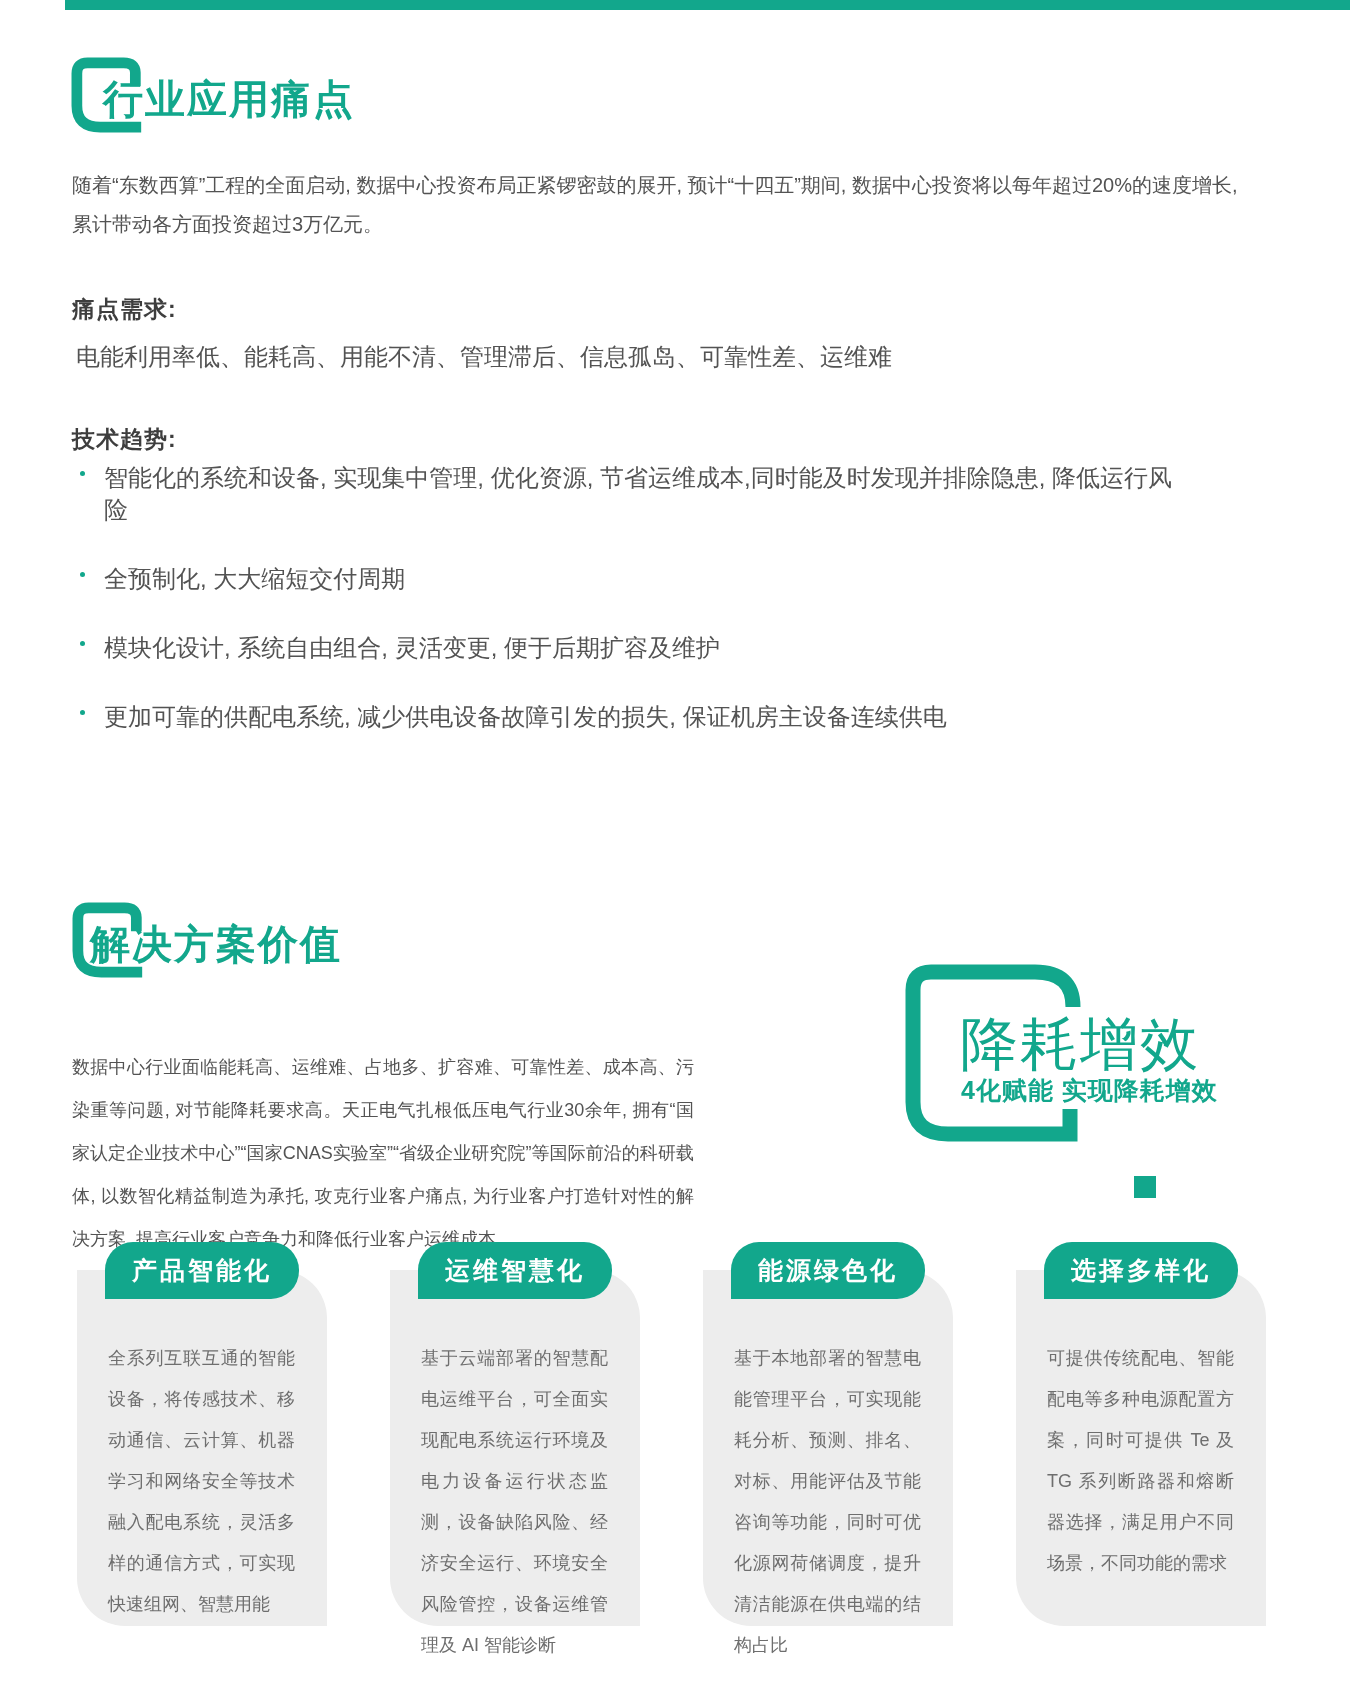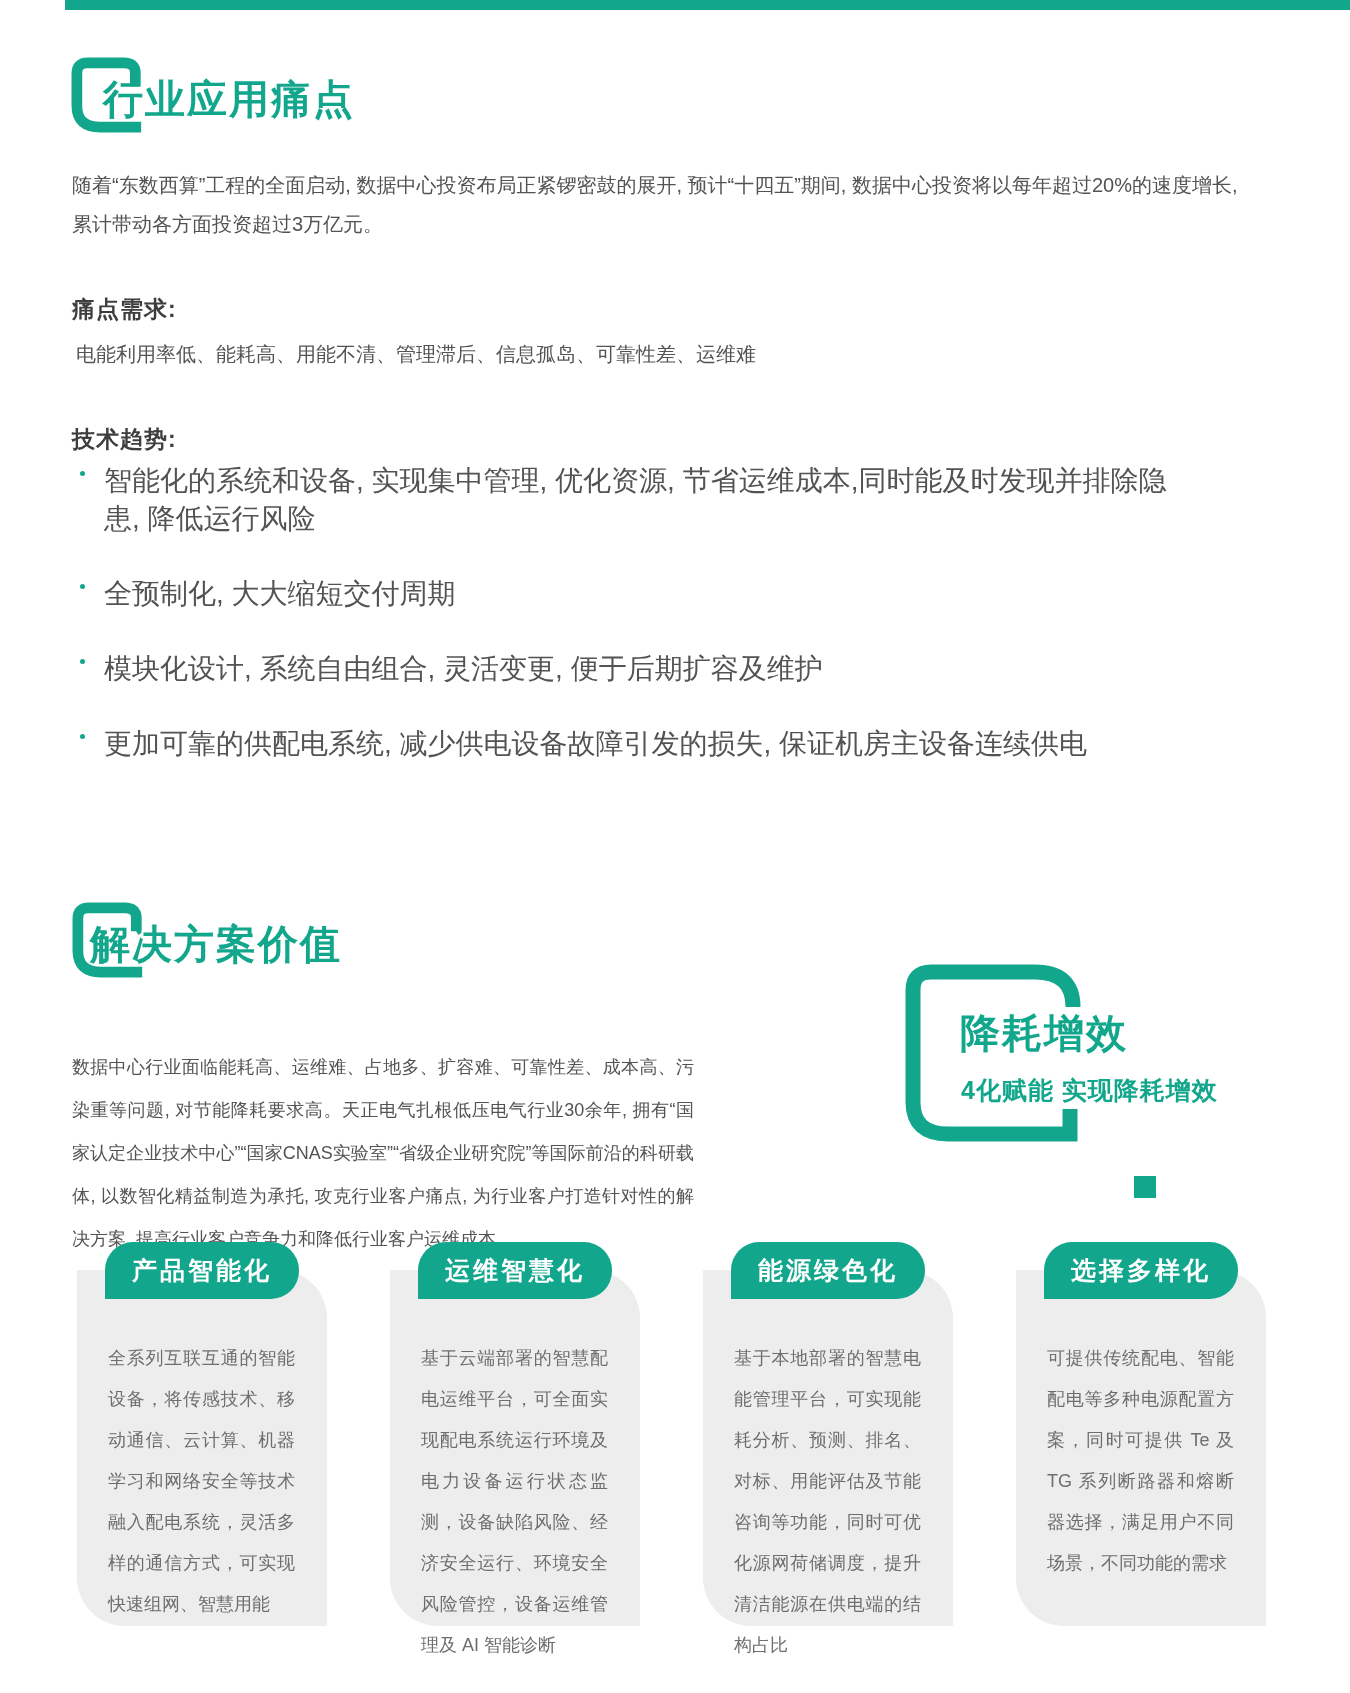--- a/index.html
+++ b/index.html
@@ -9,32 +9,32 @@
   .page { position:relative; width:1350px; height:1693px; background:#fff; overflow:hidden; }
 
   .topbar { position:absolute; left:65px; top:0; width:1285px; height:10px; background:var(--accent); }
 
   .bracket-icon { position:absolute; }
   .section-title { position:absolute; font-size:40px; font-weight:bold; color:var(--accent); letter-spacing:2px;font-family:Liberation Mono, monospace; }
 
   .intro { position:absolute; left:72px; top:166px; width:1175px; font-size:20px; line-height:39px; color:var(--body-text); }
 
   .sub-head { position:absolute; font-size:23px; font-weight:bold; color:var(--head-text); letter-spacing:1px; }
-  .plain-line { position:absolute; font-size:20px; color:var(--body-text); }
+  .plain-line { position:absolute; font-size:24px; color:var(--body-text); }
 
   .trend-list { position:absolute; left:78px; top:462px; list-style:none; width:1100px; }
-  .trend-list li { position:relative; padding-left:26px; font-size:28px; color:var(--body-text); margin-bottom:37px; }
+  .trend-list li { position:relative; padding-left:26px; font-size:24px; color:var(--body-text); margin-bottom:37px; }
   .trend-list li::before { content:""; position:absolute; left:2px; top:9px; width:5px; height:5px; border-radius:50%; background:var(--accent); }
 
   .value-para { position:absolute; left:72px; top:1046px; width:622px; font-size:18px; line-height:43px; color:var(--body-text); text-align:justify; }
 
   .callout { position:absolute; left:903px; top:962px; width:340px; height:250px; }
   .callout-bracket { position:absolute; left:0; top:0; }
   .callout-square { position:absolute; left:231px; top:214px; width:22px; height:22px; background:var(--accent); }
-  .callout-headline { position:absolute; left:57px; top:44px; font-size:40px; font-weight:bold; color:var(--accent); letter-spacing:2px; }
+  .callout-headline { position:absolute; left:57px; top:44px; font-size:58px; font-weight:normal; color:var(--accent); letter-spacing:2px; }
   .callout-subline { position:absolute; left:58px; top:112px; font-size:25px; font-weight:bold; color:var(--accent); letter-spacing:1px; }
 
   .card { position:absolute; top:1242px; width:250px; height:384px; }
   .card-body { position:absolute; left:0; top:28px; width:250px; height:356px; background:var(--card-bg); border-radius:0 48px 0 48px; padding:68px 32px 0 31px; font-size:18px; line-height:41px; color:var(--card-text); text-align:justify; }
   .card-pill { position:absolute; left:28px; top:0; height:57px; line-height:57px; padding:0 27px; background:var(--accent); border-radius:28px 28px 28px 0; color:#fff; font-size:25px; font-weight:bold; letter-spacing:3px; white-space:nowrap; }
 </style>
 </head>
 <body>
 
 <div class="page">

